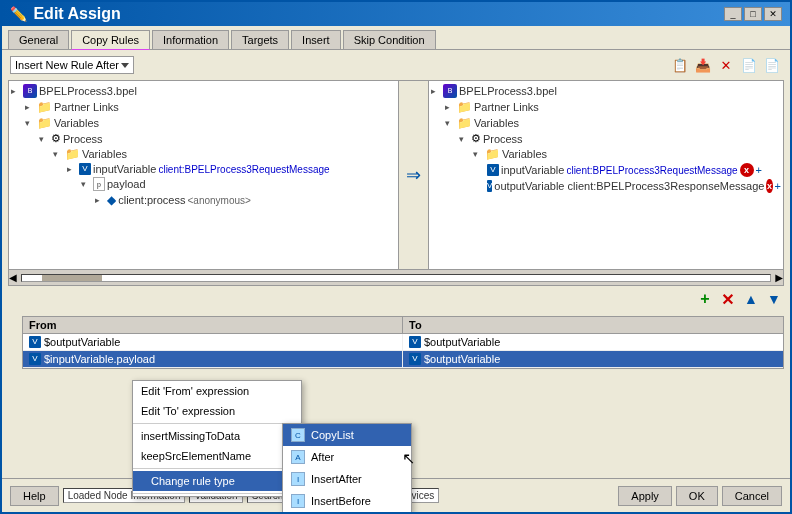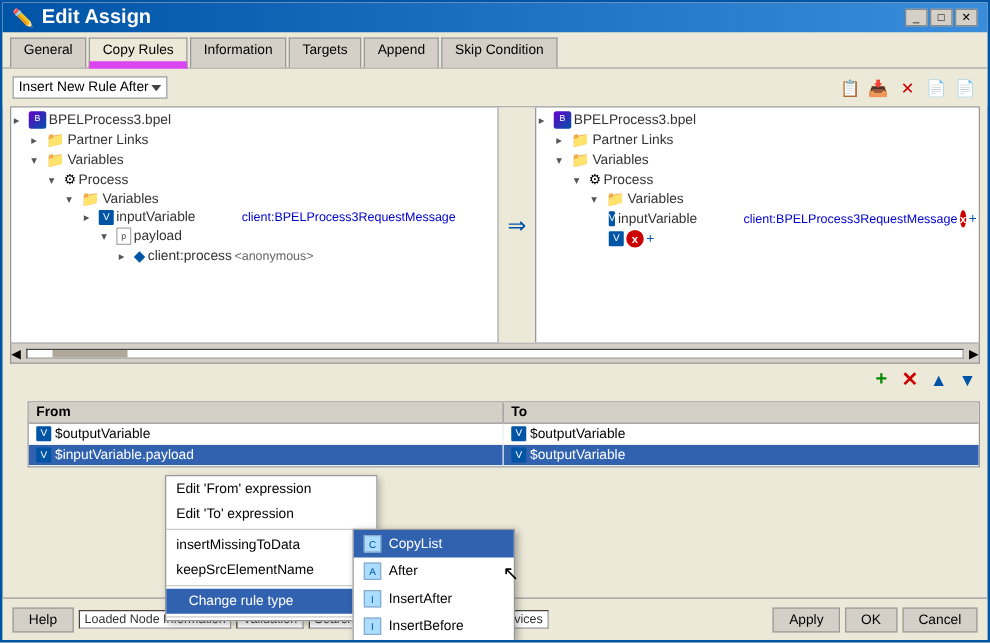--- a/index.html
+++ b/index.html
@@ -49,21 +49,21 @@
       padding: 3px 10px;
       border: 1px solid #999;
       background: #d4d0c8;
       cursor: pointer;
       border-bottom: none;
       font-size: 11px;
     }
 
     .tab.active {
       background: #ece9d8;
-      border-bottom: 6px solid #d946ef;
+      border-bottom: 1px solid #d946ef;
       margin-bottom: -1px;
       z-index: 1;
     }
 
     .toolbar-row {
       display: flex;
       align-items: center;
       padding: 5px 8px;
       gap: 18px;
       background: #ece9d8;
@@ -148,21 +148,21 @@
 
     .tree-item.indent1 { padding-left: 14px; }
     .tree-item.indent2 { padding-left: 28px; }
     .tree-item.indent3 { padding-left: 42px; }
     .tree-item.indent4 { padding-left: 56px; }
     .tree-item.indent5 { padding-left: 70px; }
 
     .expand-icon { font-size: 9px; cursor: pointer; color: #555; min-width: 10px; }
 
     .tree-text { font-size: 11px; color: #333; }
-    .tree-text.blue { color: #0000cc; font-size: 10px; margin-left: 35px; }
+    .tree-text.blue { color: #0000cc; font-size: 10px; }
     .tree-text.small { font-size: 10px; color: #666; }
 
     .middle-arrows {
       width: 30px;
       display: flex;
       flex-direction: column;
       align-items: center;
       justify-content: center;
       border-right: 1px solid #999;
       background: #ece9d8;
@@ -414,21 +414,21 @@
       <div class="title-btn">□</div>
       <div class="title-btn">✕</div>
     </div>
   </div>
 
   <div class="tabs-bar">
     <div class="tab">General</div>
     <div class="tab active">Copy Rules</div>
     <div class="tab">Information</div>
     <div class="tab">Targets</div>
-    <div class="tab">Append</div>
+    <div class="tab">Insert</div>
     <div class="tab">Skip Condition</div>
   </div>
 
   <div class="toolbar-row">
     <div class="dropdown-btn">
       <span>Insert New Rule After</span>
       <span class="dropdown-arrow"></span>
     </div>
     <div class="toolbar-icons">
       <div class="toolbar-icon-btn">
@@ -529,20 +529,21 @@
       </div>
       <div class="tree-item indent4">
         <span class="variable-icon">V</span>
         <span class="tree-text">inputVariable</span>
         <span class="tree-text blue">client:BPELProcess3RequestMessage</span>
         <span class="x-badge">x</span>
         <span style="color:#0054a6; font-size:11px;">+</span>
       </div>
       <div class="tree-item indent4">
         <span class="variable-icon">V</span>
+        <span class="tree-text">outputVariable client:BPELProcess3ResponseMessage</span>
         <span class="x-badge">x</span>
         <span style="color:#0054a6; font-size:11px;">+</span>
       </div>
     </div>
   </div>
 
   <div class="scrollbar-area">
     <span style="cursor:pointer; font-size:10px;">◀</span>
     <div class="scroll-track">
       <div class="scroll-thumb"></div>

